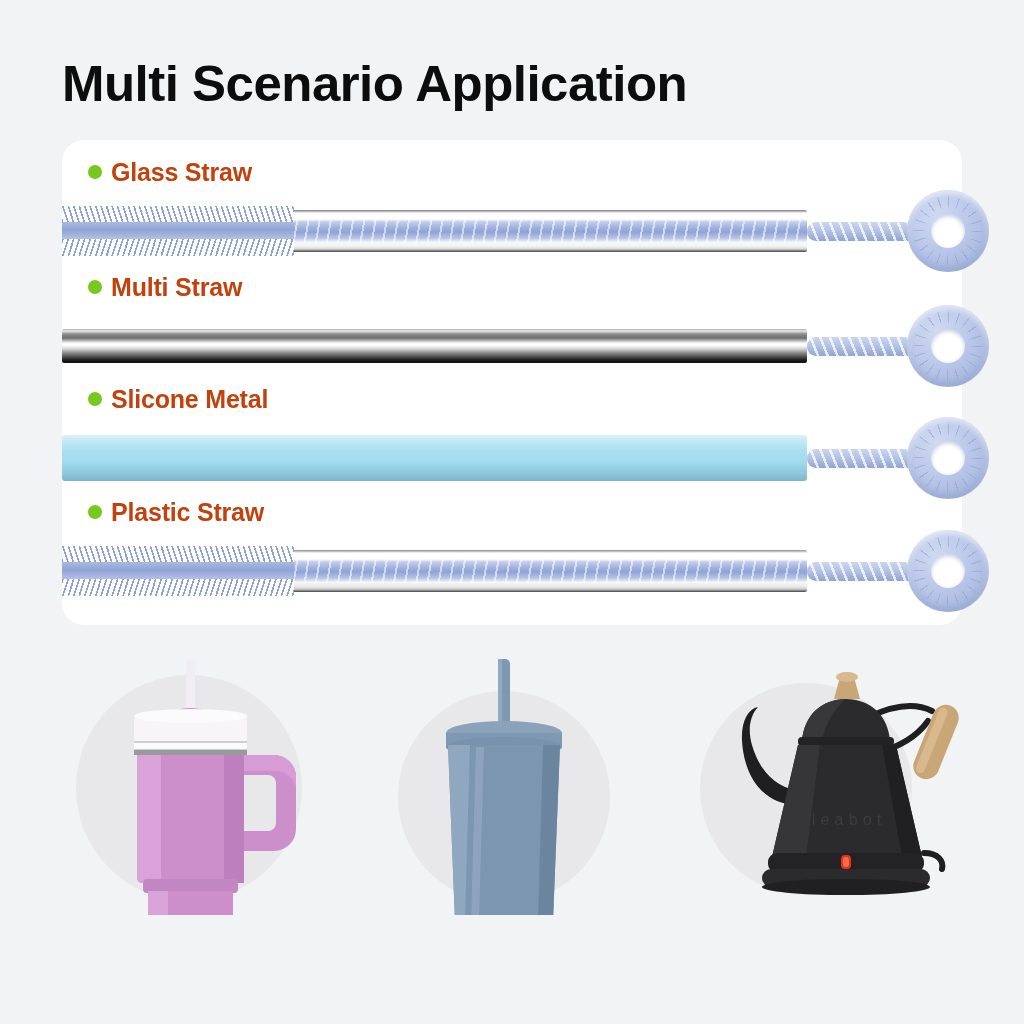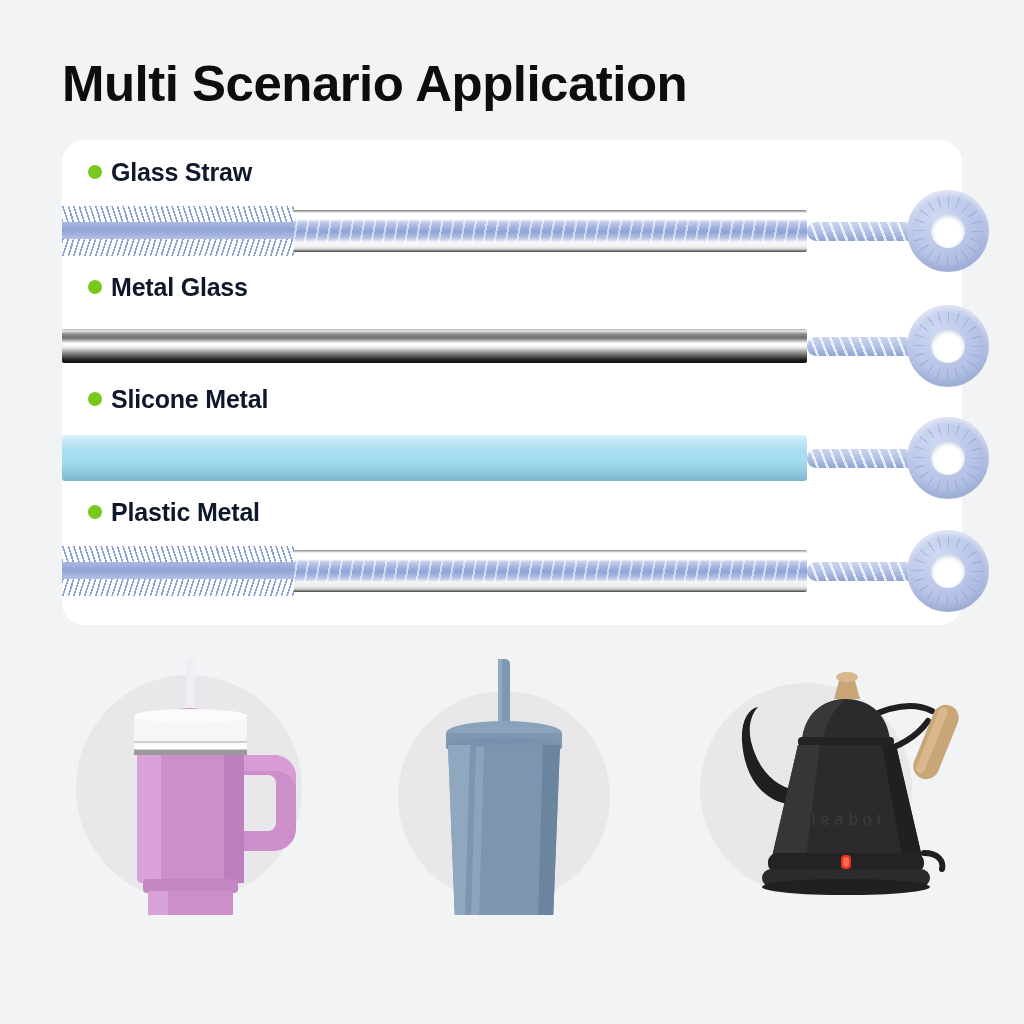--- a/index.html
+++ b/index.html
@@ -34,21 +34,21 @@
     border-radius:22px;
   }
 
   
   .straw-row{ position:absolute; left:0; width:900px; }
   .row-label{
     position:absolute;
     left:26px;
     font-size:25px;
     font-weight:bold;
-    color:#0f172a;
+    color:#c2410c;
     white-space:nowrap;
     letter-spacing:-0.2px;
   }
   .bullet{
     display:inline-block;
     width:14px; height:14px;
     border-radius:50%;
     background:#78c81e;
     margin-right:9px;
     vertical-align:2px;
@@ -214,21 +214,21 @@
         </div>
       <div class="wire" style="top:26px;"></div>
       <div class="ring" style="left:845px; top:-6px;">
         <div class="ring-tex"></div>
       </div>
     </div>
   </div>
 
   <div class="straw-row" style="top:133px;">
     <div class="row-label" style="top:0;">
-      <span class="bullet"></span><span>Metal Glass</span>
+      <span class="bullet"></span><span>Multi Straw</span>
     </div>
     <div class="straw-art" style="top:38px;">
       <div class="tube metal-tube"></div>
       <div class="wire" style="top:26px;"></div>
       <div class="ring" style="left:845px; top:-6px;">
         <div class="ring-tex"></div>
       </div>
     </div>
   </div>
 
@@ -240,21 +240,21 @@
       <div class="tube silicone-tube"></div>
       <div class="wire" style="top:26px;"></div>
       <div class="ring" style="left:845px; top:-6px;">
         <div class="ring-tex"></div>
       </div>
     </div>
   </div>
 
   <div class="straw-row" style="top:358px;">
     <div class="row-label" style="top:0;">
-      <span class="bullet"></span><span>Plastic Metal</span>
+      <span class="bullet"></span><span>Plastic Straw</span>
     </div>
     <div class="straw-art" style="top:38px;">
       <div class="tube plastic-tube"></div>
       <div class="brush-core"></div>
       <div class="bristles">
           <div class="bristles-band"></div>
         </div>
       <div class="wire" style="top:26px;"></div>
       <div class="ring" style="left:845px; top:-6px;">
         <div class="ring-tex"></div>

